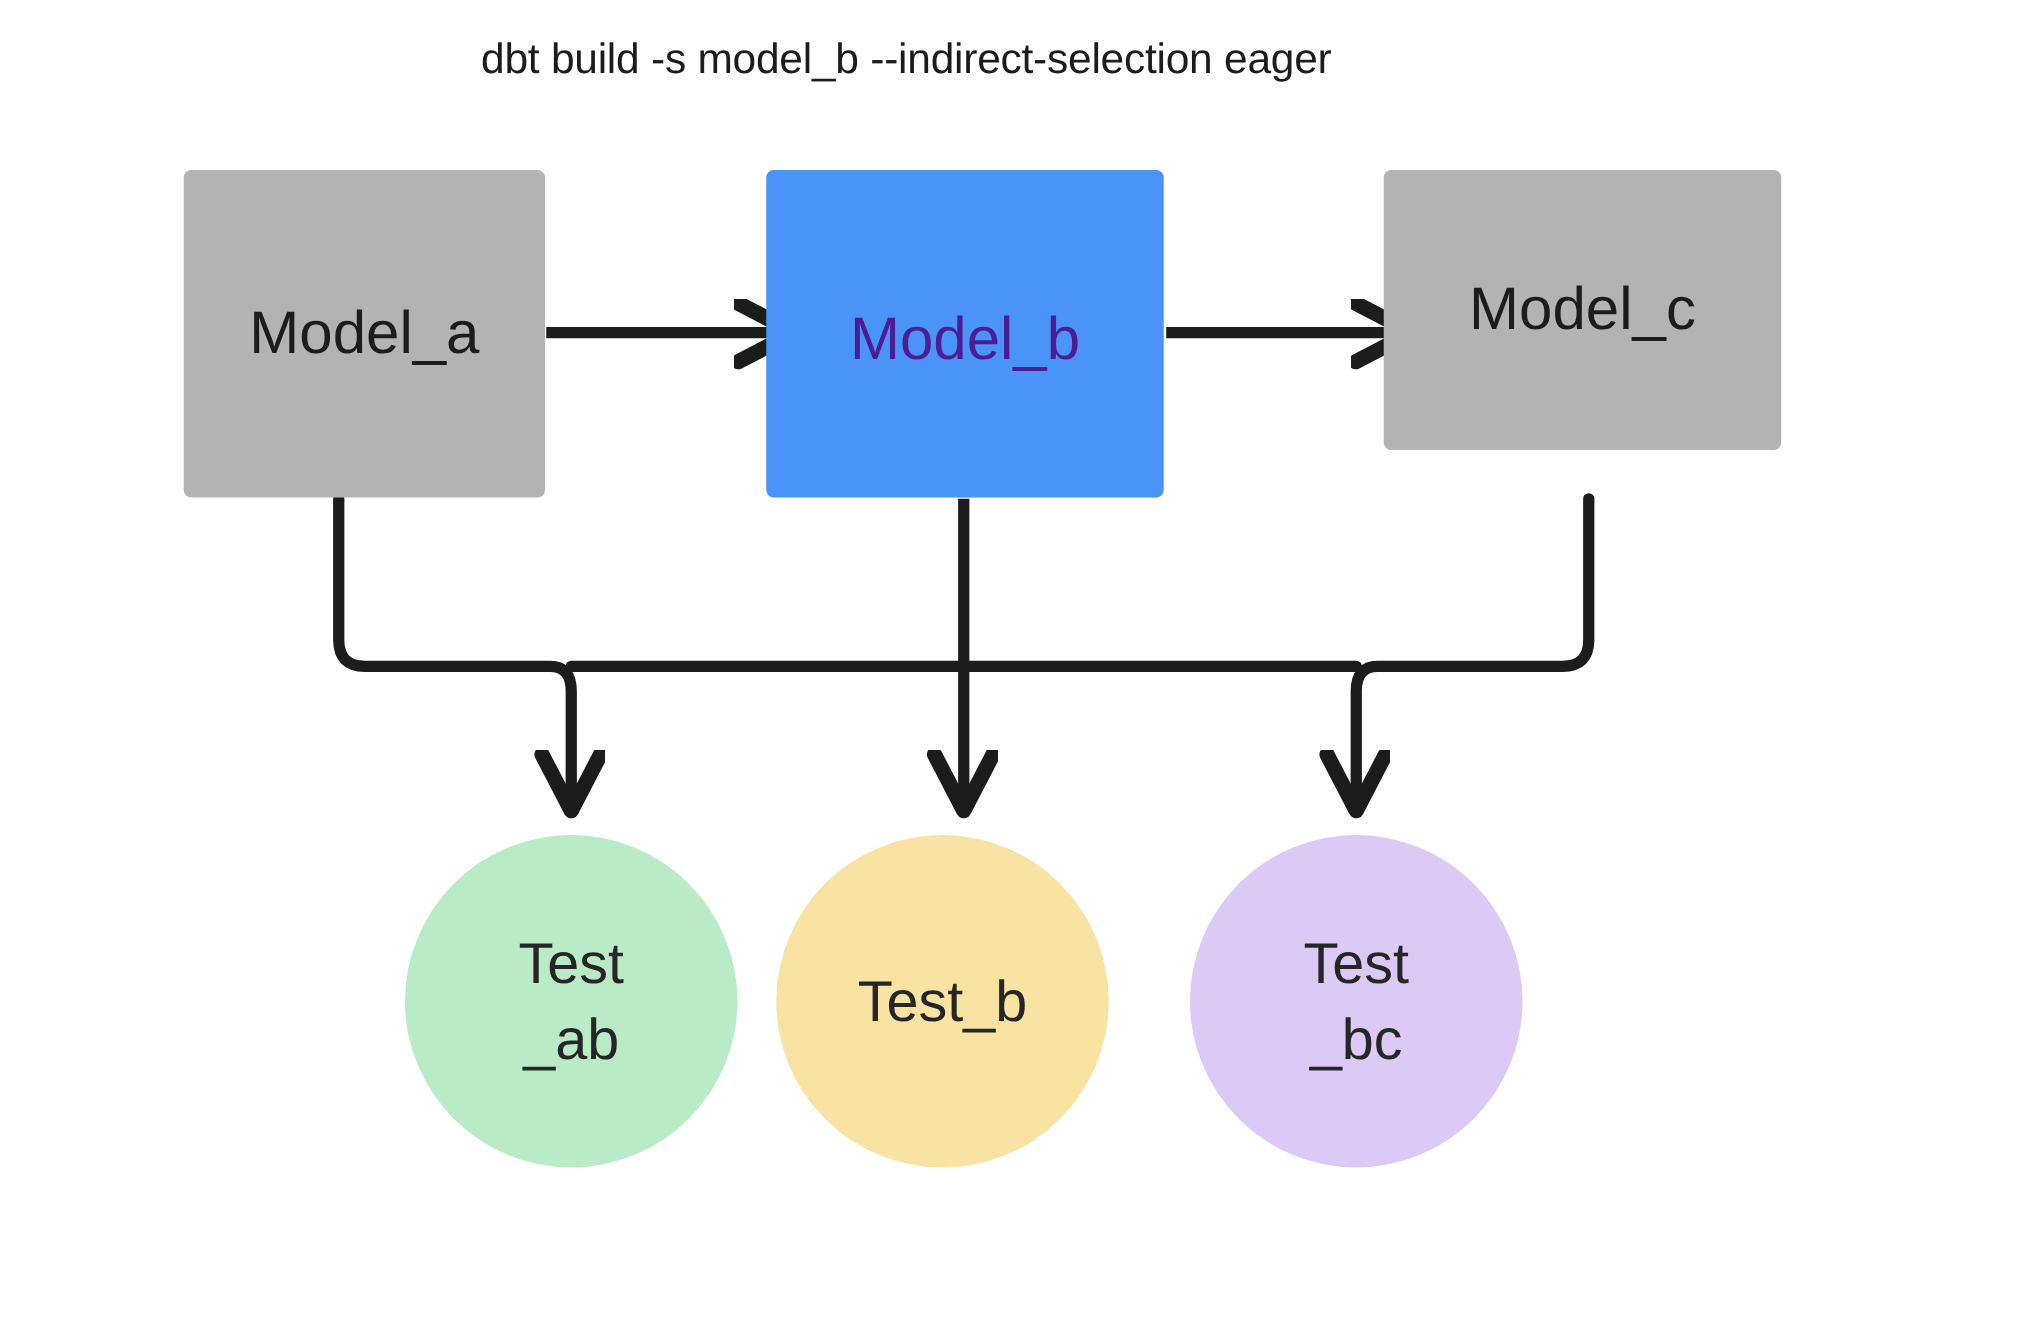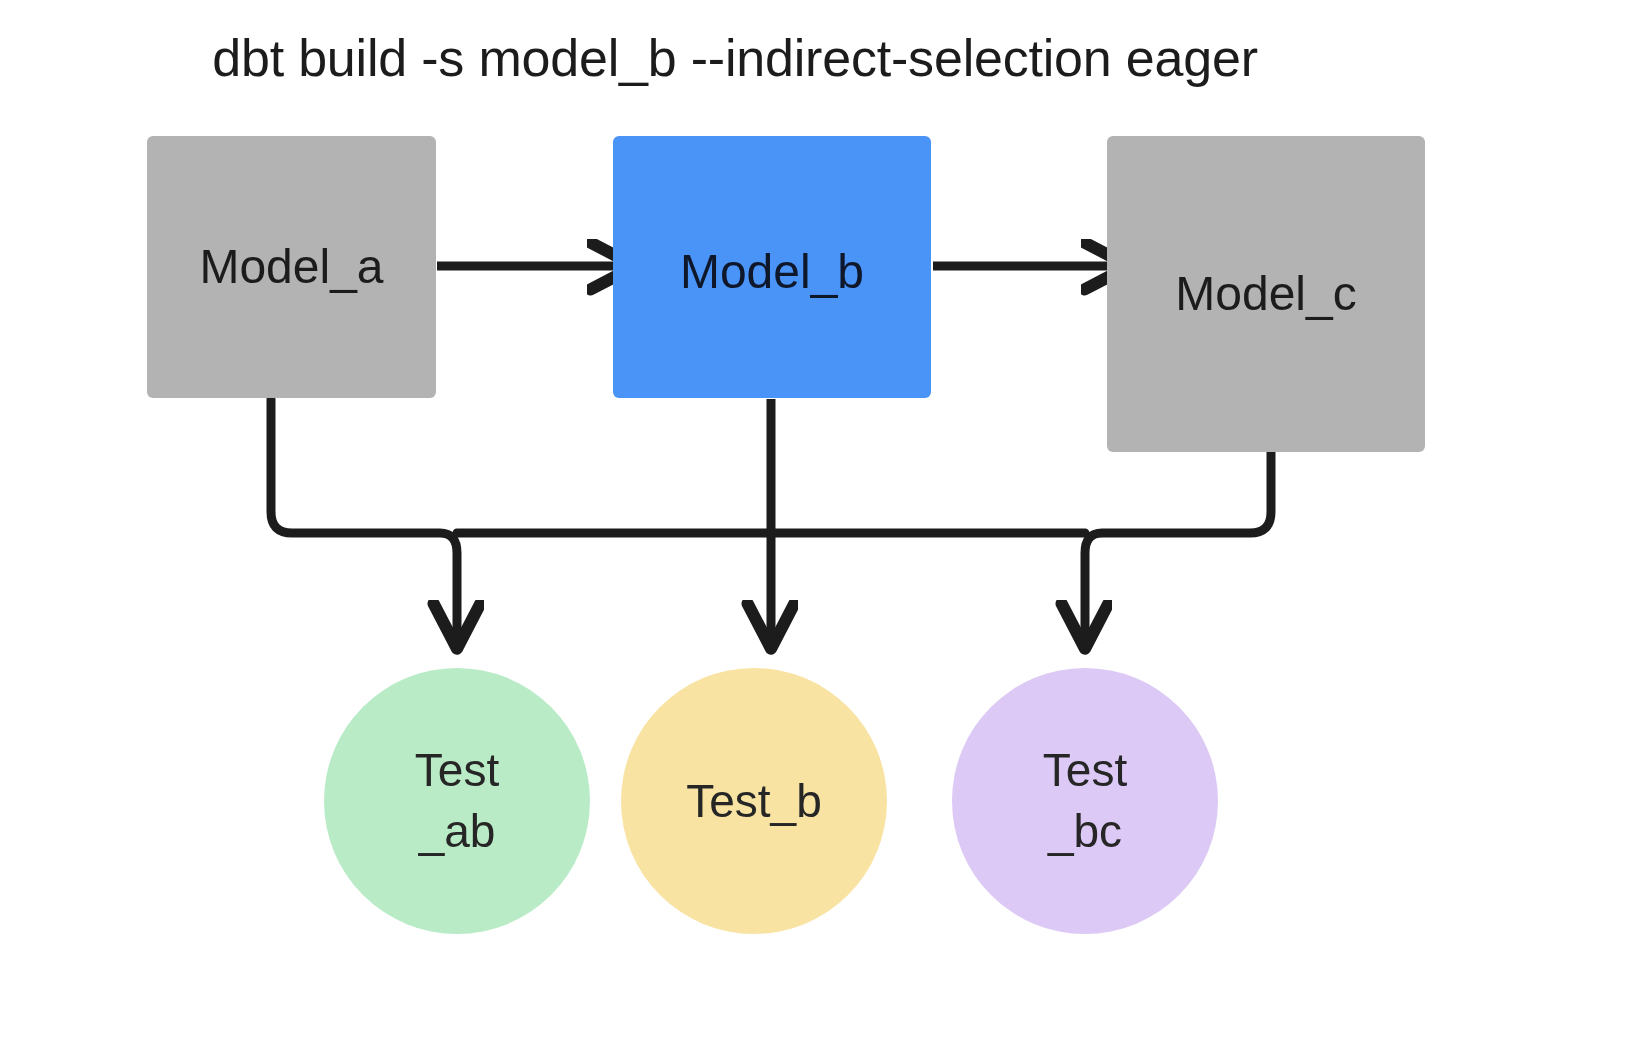--- a/index.html
+++ b/index.html
@@ -13,26 +13,26 @@
   }
   #canvas {
     position: relative;
     width: 1630px;
     height: 1060px;
     background: #ffffff;
     overflow: hidden;
   }
   #diagram-title {
     position: absolute;
-    left: 10px;
+    left: 0;
     top: 28px;
     width: 1450px;
     text-align: center;
     font-family: "Liberation Sans", sans-serif;
-    font-size: 52px;
+    font-size: 34px;
     font-weight: 400;
     color: #1c1c1c;
     letter-spacing: -0.2px;
     white-space: nowrap;
   }
   .node {
     position: absolute;
     display: flex;
     align-items: center;
     justify-content: center;
@@ -109,24 +109,24 @@
     <g>
       <path d="M 775 533 L 1085 533" fill="none" stroke="#1c1c1c" stroke-width="9" stroke-linecap="round"></path>
     </g>
   </svg>
 
   <div class="node model-box" style="left:117px; top:136px; width:289px; height:262px; background:#b3b3b3;margin-left:30px;">
     <span class="model-label" style="color:#1c1c1c;">Model_a</span>
   </div>
 
   <div class="node model-box" style="left:613px; top:136px; width:318px; height:262px; background:#4a94f8;">
-    <span class="model-label" style="color:#0f172a;margin-top:10px;">Model_b</span>
+    <span class="model-label" style="color:#4c1d95;margin-top:10px;">Model_b</span>
   </div>
 
-  <div class="node model-box" style="left:1107px; top:136px; width:318px; height:316px; background:#b3b3b3;">
+  <div class="node model-box" style="left:1107px; top:136px; width:318px; height:224px; background:#b3b3b3;">
     <span class="model-label" style="color:#1c1c1c;">Model_c</span>
   </div>
 
   <div class="node test-circle" style="left:324px; top:668px; width:266px; height:266px; background:#b9ecc6;">
     <span class="test-label">Test
 _ab</span>
   </div>
 
   <div class="node test-circle" style="left:621px; top:668px; width:266px; height:266px; background:#f8e3a3;">
     <span class="test-label">Test_b</span>

